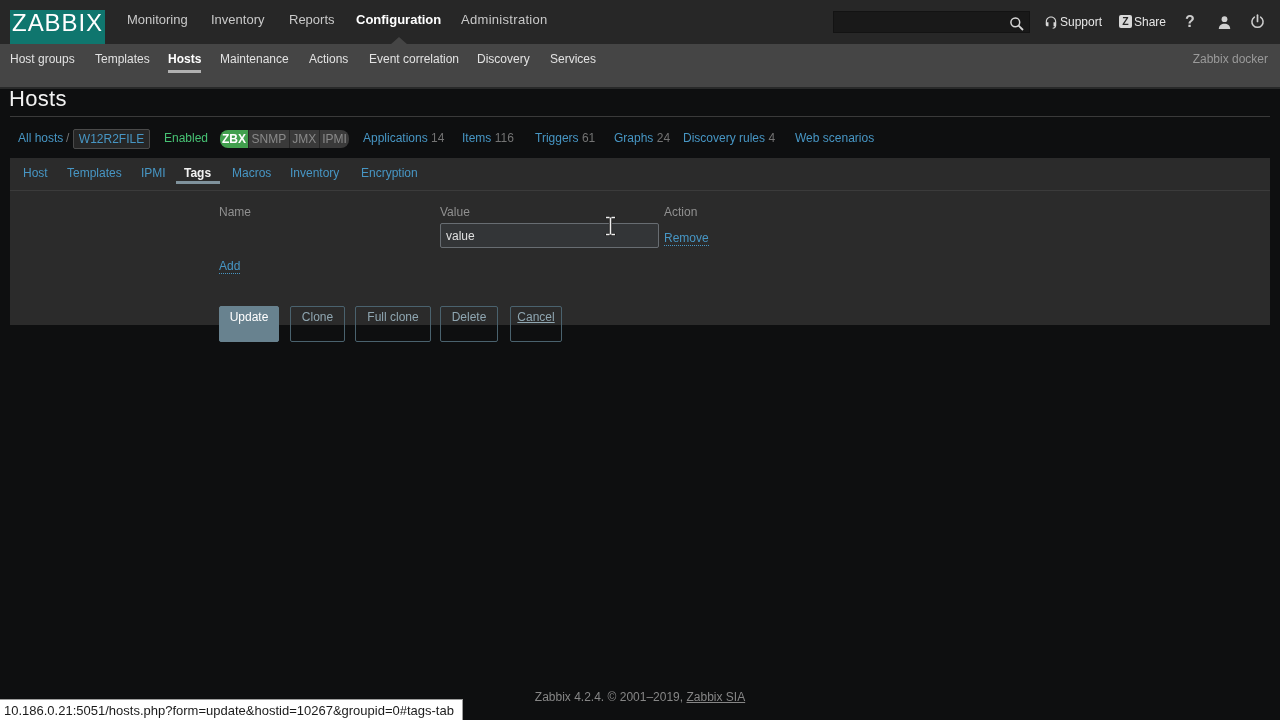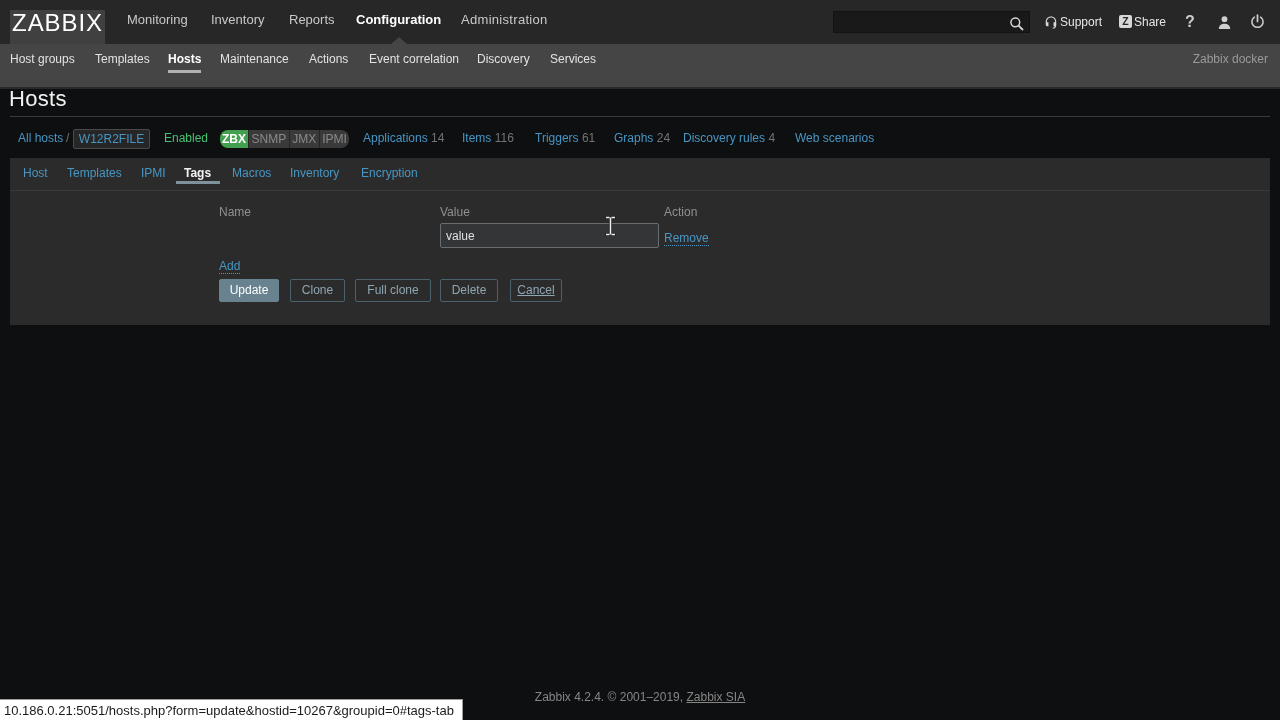--- a/index.html
+++ b/index.html
@@ -8,21 +8,21 @@
   background:#0e0f10;
   font-family:"Liberation Sans", sans-serif;
   position:relative;
   font-size:12px;
 }
 .abs { position:absolute; }
 
 .topnav { position:absolute; left:0; top:0; width:1280px; height:44px; background:#272727; }
 .logo {
   position:absolute; left:10px; top:10px; width:95px; height:37px;
-  background:#404040; color:#fff; font-size:24px; letter-spacing:0.9px;
+  background:#0f766e; color:#fff; font-size:24px; letter-spacing:0.9px;
   text-align:center; line-height:25px;
 }
 .tm { position:absolute; top:12px; color:#c9c9c9; font-size:13px; white-space:nowrap; }
 .tm.sel { color:#ffffff; font-weight:bold; }
 .nav-arrow {
   position:absolute; top:37px; left:390px; width:0; height:0;
   border-left:9px solid transparent; border-right:9px solid transparent;
   border-bottom:8px solid #454545;
 }
 .search { position:absolute; left:833px; top:11px; width:197px; height:22px; background:#191919; border:1px solid #131313; }
@@ -56,21 +56,21 @@
 .tab.sel { color:#f2f2f2; font-weight:bold; }
 .tagline { position:absolute; left:166px; top:23px; width:44px; height:3px; background:#7f929c; }
 .flabel { position:absolute; color:#909090; font-size:12px; }
 .finput {
   position:absolute; height:25px; background:#333537;
   border:1px solid #686d72; color:#e0e0e0; font-size:12px;
   font-family:"Liberation Sans", sans-serif; padding:0 5px; border-radius:2px;
 }
 .dot { color:#4796c4; font-size:12px; text-decoration:none; border-bottom:1px dotted #4796c4; position:absolute; }
 .btn {
-  position:absolute; top:121px; height:23px; border-radius:2px; font-size:12px;
+  position:absolute; top:148px; height:36px; border-radius:2px; font-size:12px;
   text-align:center; line-height:21px; white-space:nowrap;
 }
 .btn-main { background:#68828f; border:1px solid #68828f; color:#fff; }
 .btn-alt { background:transparent; border:1px solid #4a626e; color:#8fa6b1; }
 
 .footer { position:absolute; left:0; top:690px; width:1280px; text-align:center; color:#868686; font-size:12px; }
 .footer a { color:#868686; }
 .statusbar {
   position:absolute; left:0; top:699px; height:21px; background:#fff;
   color:#1b1b1b; font-size:13px; padding:3px 8px 0 4px;

